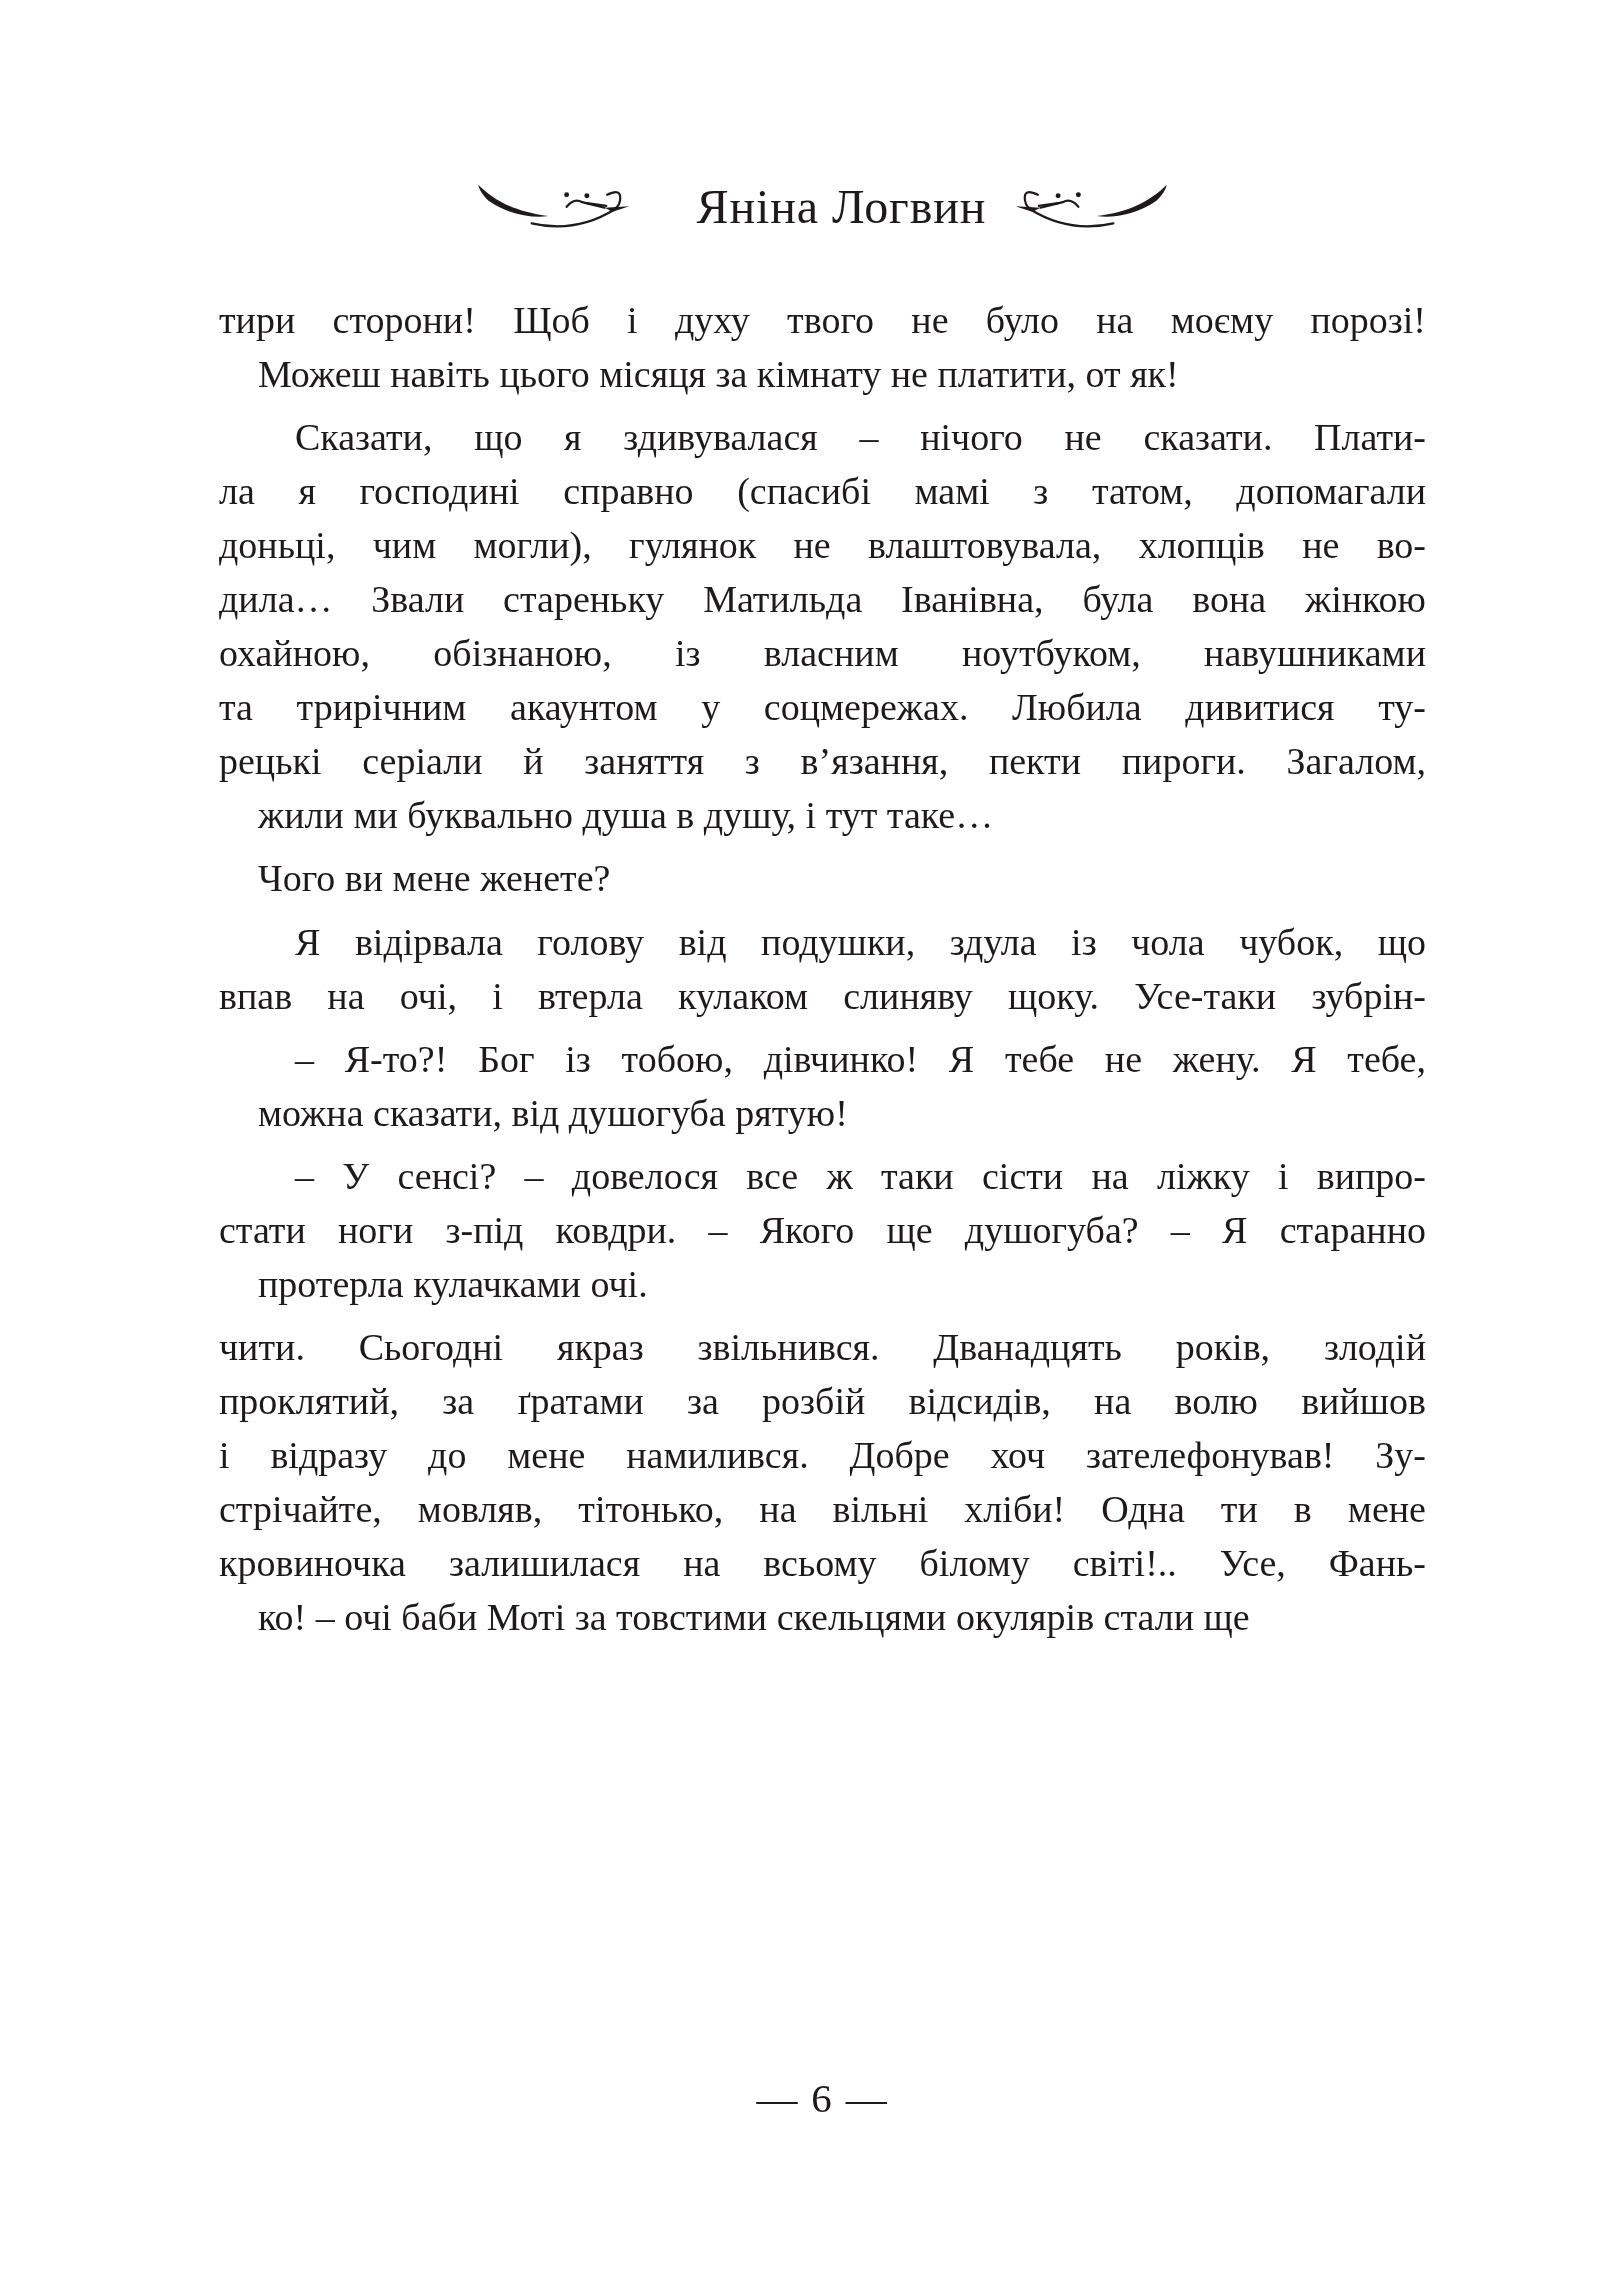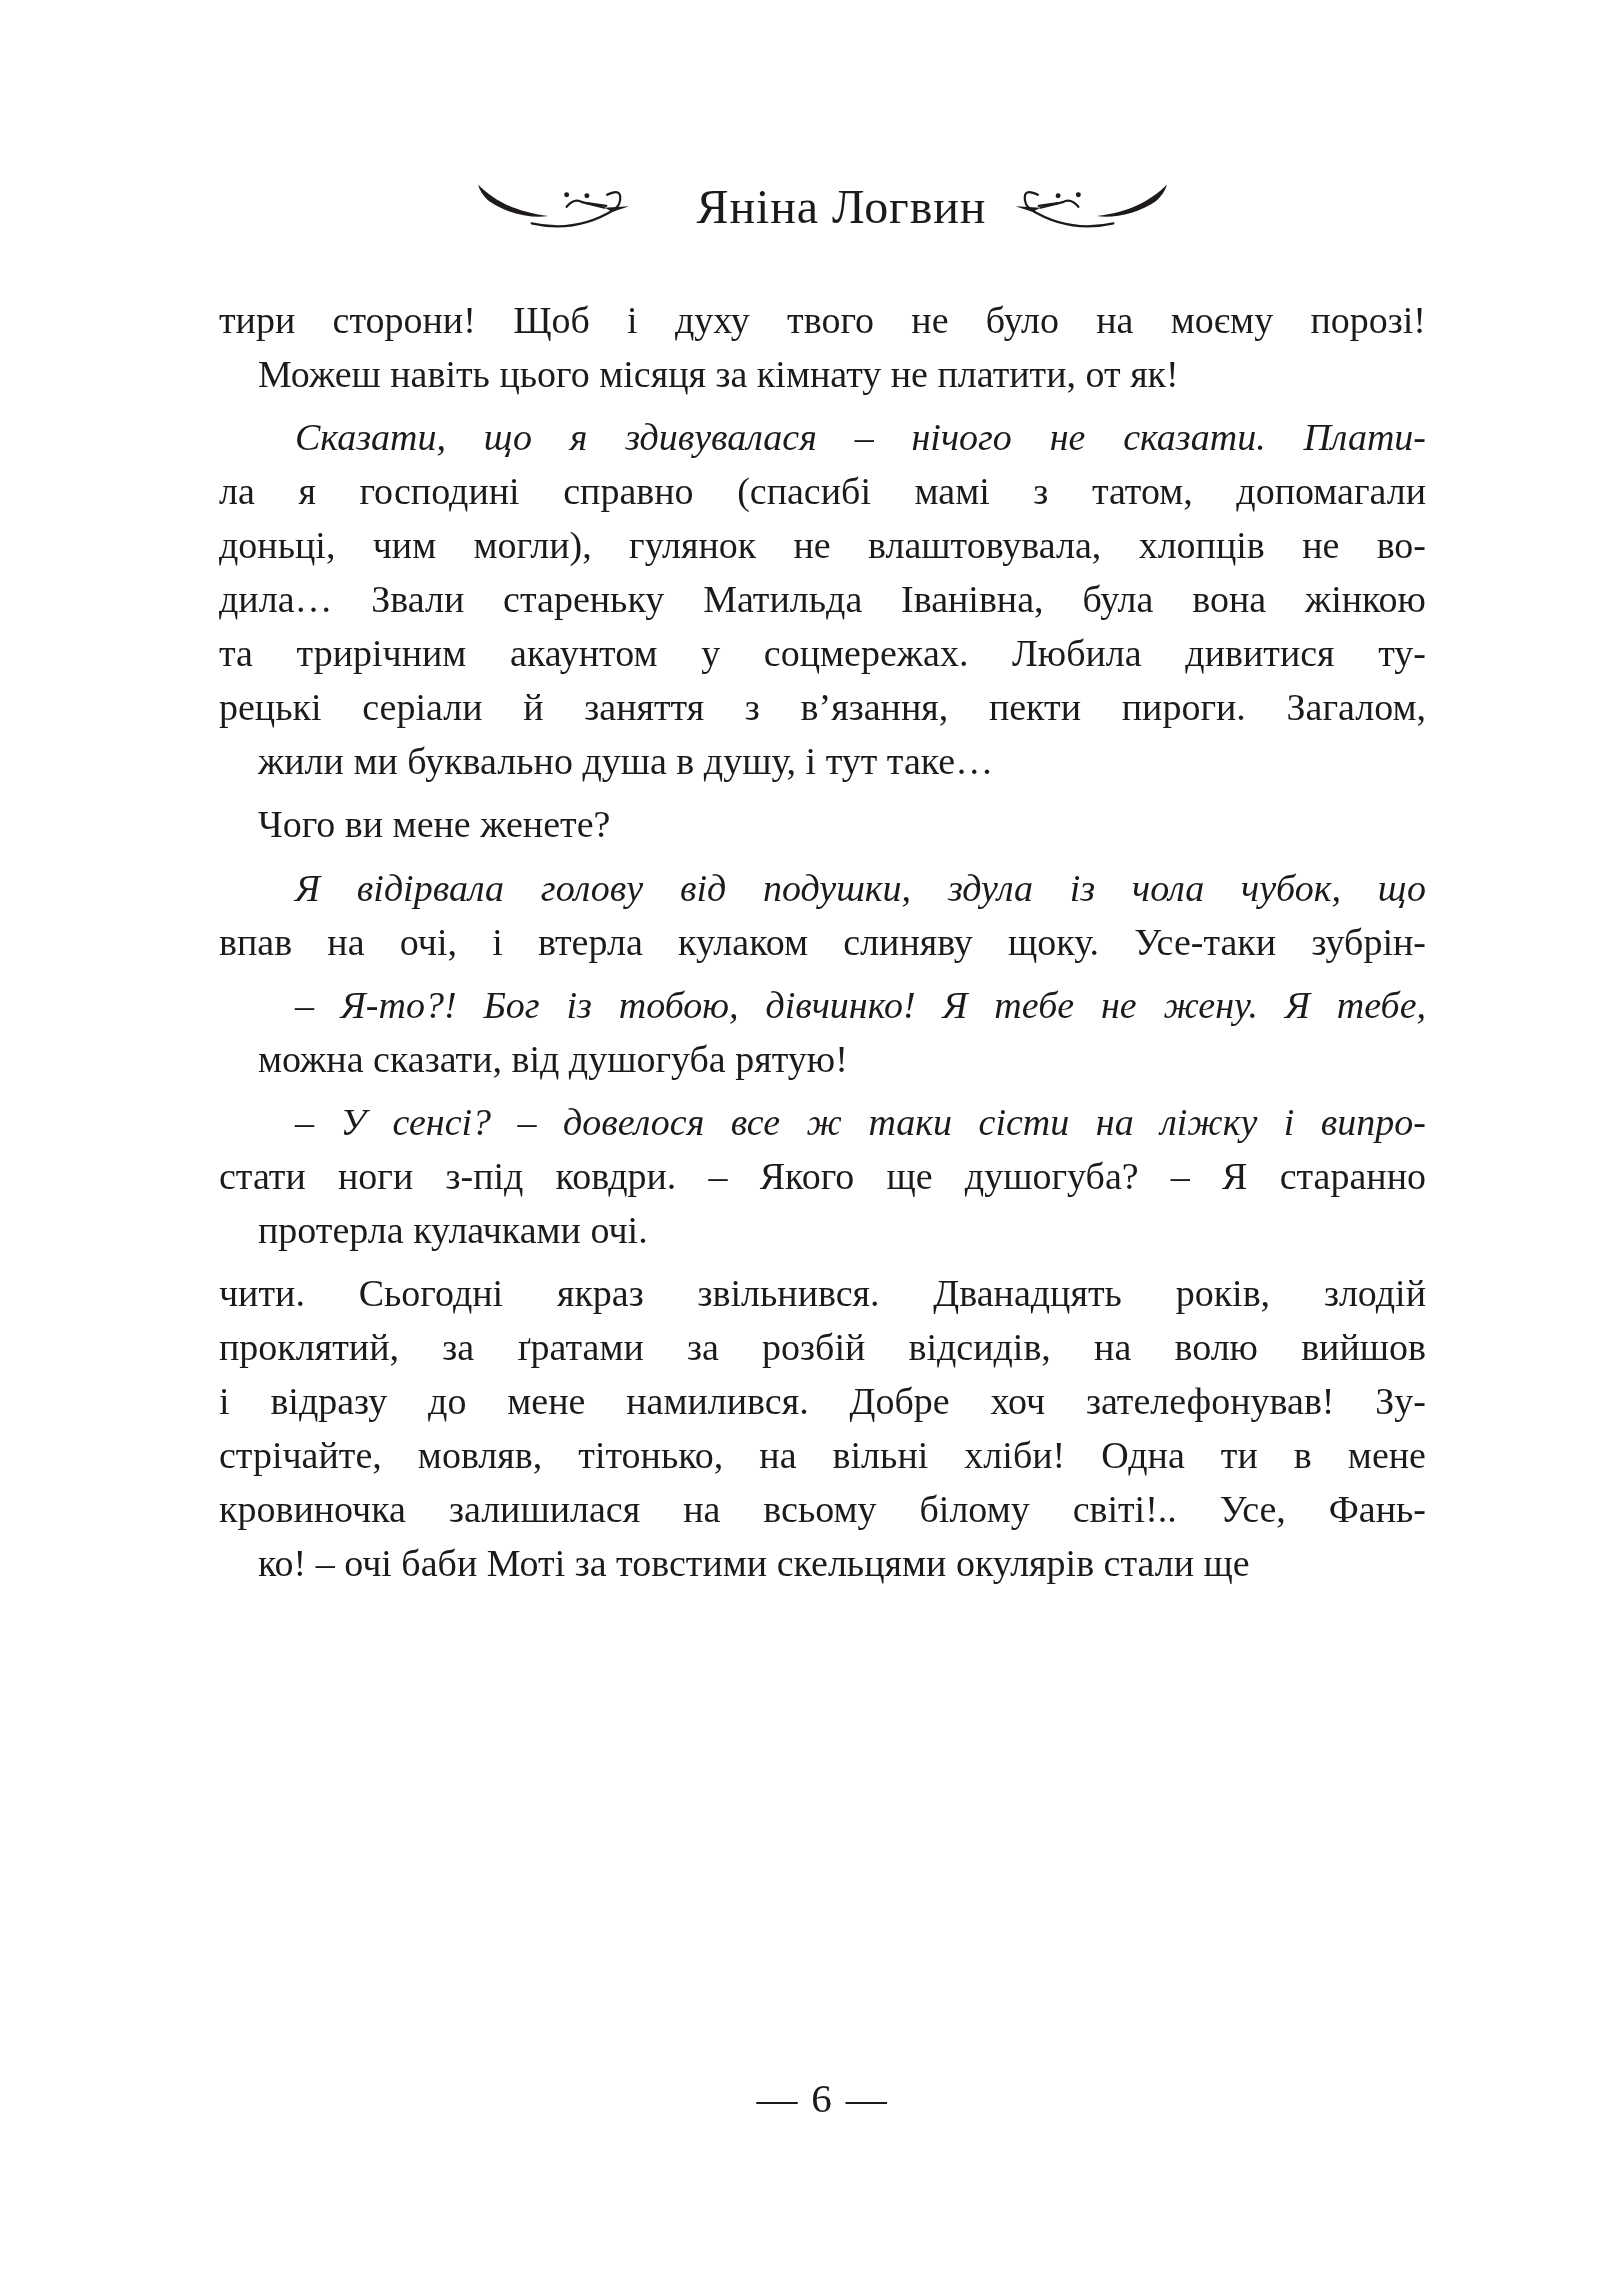--- a/index.html
+++ b/index.html
@@ -57,21 +57,20 @@
   .line {
     text-align: justify;
     text-align-last: justify;
   }
   .line.last {
     text-align-last: left;
     margin-left: 39px;
   }
   .para.indent .line.first {
     text-indent: 76px;
-    font-style: italic;
   }
   .footer {
     position: absolute;
     left: 219px;
     top: 2071px;
     width: 1207px;
     text-align: center;
     font-size: 41px;
     line-height: 55px;
     letter-spacing: 1.8px;
@@ -119,20 +118,21 @@
   <div class="body-text">
       <div class="para">
         <div class="line first">тири сторони! Щоб і духу твого не було на моєму порозі!</div>
         <div class="line last">Можеш навіть цього місяця за кімнату не платити, от як!</div>
       </div>
       <div class="para indent">
         <div class="line first">Сказати, що я здивувалася – нічого не сказати. Плати-</div>
         <div class="line">ла я господині справно (спасибі мамі з татом, допомагали</div>
         <div class="line">доньці, чим могли), гулянок не влаштовувала, хлопців не во-</div>
         <div class="line">дила… Звали стареньку Матильда Іванівна, була вона жінкою</div>
+        <div class="line">охайною, обізнаною, із власним ноутбуком, навушниками</div>
         <div class="line">та трирічним акаунтом у соцмережах. Любила дивитися ту-</div>
         <div class="line">рецькі серіали й заняття з в’язання, пекти пироги. Загалом,</div>
         <div class="line last">жили ми буквально душа в душу, і тут таке…</div>
       </div>
       <div class="para indent">
         <div class="line last">Чого ви мене женете?</div>
       </div>
       <div class="para indent">
         <div class="line first">Я відірвала голову від подушки, здула із чола чубок, що</div>
         <div class="line">впав на очі, і втерла кулаком слиняву щоку. Усе-таки зубрін-</div>

